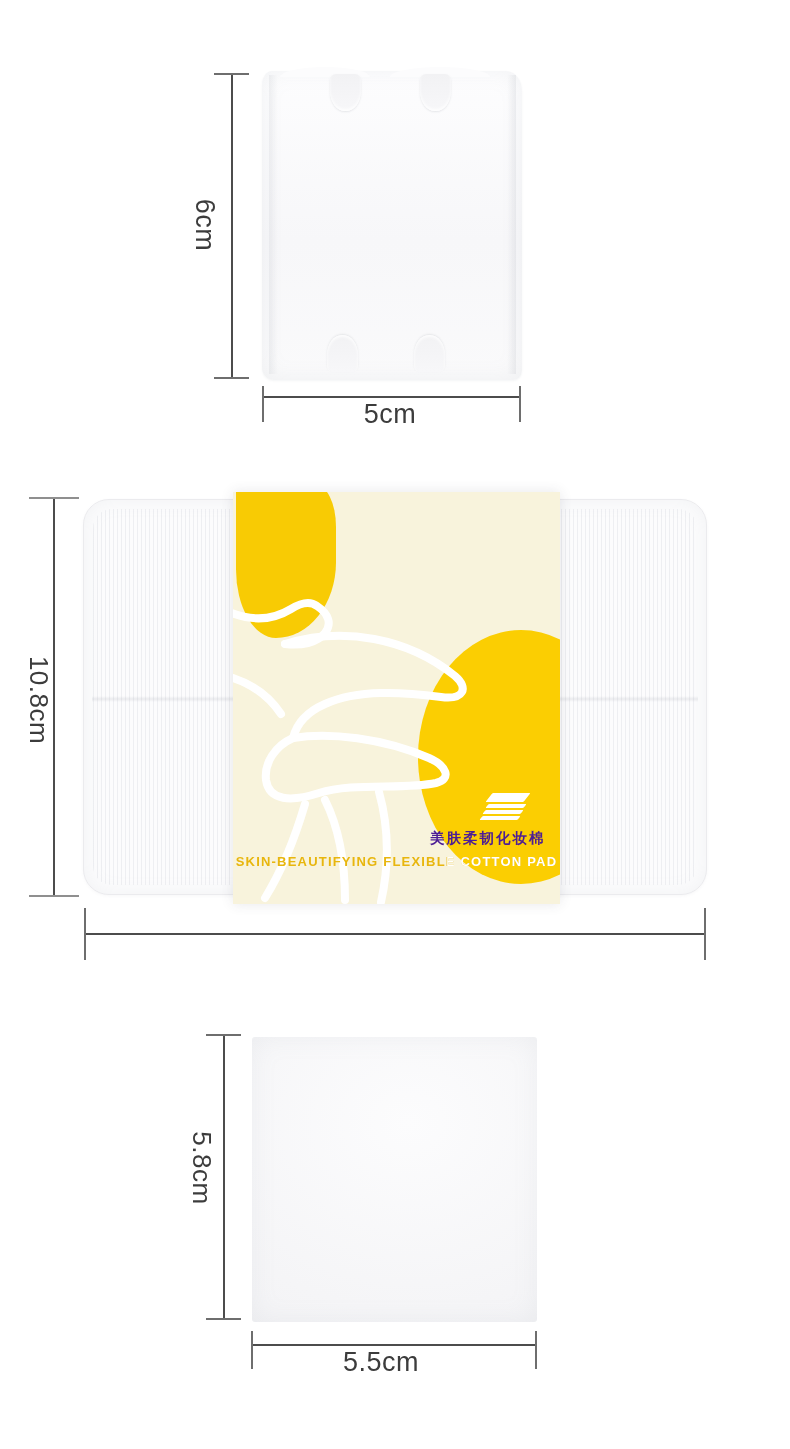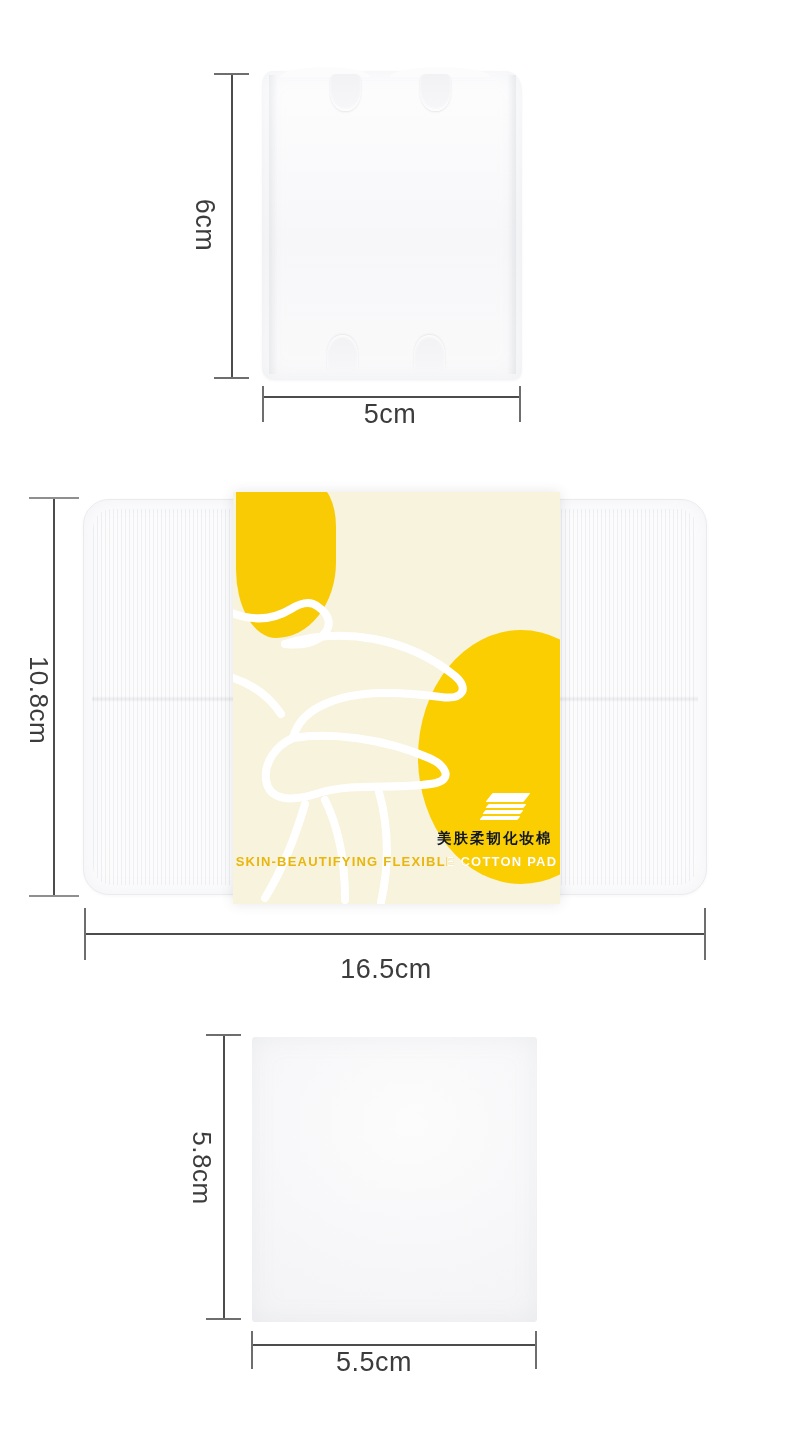--- a/index.html
+++ b/index.html
@@ -57,21 +57,21 @@
   .flower{position:absolute;inset:0;}
   .slogan{position:absolute;left:197px;top:258px;color:#ffffff;font-weight:bold;
           font-size:11.5px;line-height:13.8px;letter-spacing:.9px;}
   .slogan span{display:block;}
   .padstack{position:absolute;left:248px;top:301px;width:48px;height:28px;}
   .sheet{position:absolute;background:#ffffff;border-radius:1px;transform:skewX(-38deg);}
   .sheet.s1{left:8px;top:0;width:38px;height:9px;}
   .sheet.s2{left:6px;top:11px;width:38px;height:4px;}
   .sheet.s3{left:3px;top:17px;width:38px;height:4px;}
   .sheet.s4{left:0;top:23px;width:38px;height:4px;}
-  .name-zh{position:absolute;left:204px;top:337px;color:#0f172a;font-weight:bold;
+  .name-zh{position:absolute;left:197px;top:337px;color:#4c1d95;font-weight:bold;
            font-size:14.5px;letter-spacing:2px;white-space:nowrap;}
   .name-en{position:absolute;left:0;top:362px;width:100%;text-align:center;font-weight:bold;
            font-size:13px;letter-spacing:1.2px;white-space:nowrap;}
   .name-en.gold{color:#E8B60E;}
   .name-en.white{color:#ffffff;clip-path:inset(0 0 0 65.5%);}
 
   
   .pad-b{position:absolute;left:252px;top:1037px;width:285px;height:285px;border-radius:3px;
          background:radial-gradient(140% 120% at 55% 30%,#fcfcfd 0%,#f5f5f7 55%,#f0f0f3 100%);
          box-shadow:inset 0 0 26px rgba(150,155,168,.10);}
@@ -95,21 +95,21 @@
   .mh-cap2{left:704px;top:908px;width:2px;height:52px;}
   .m-wlab{left:306px;top:952px;width:160px;height:34px;}
 
   .bv-line{left:223px;top:1035px;width:2px;height:285px;}
   .bv-cap1{left:206px;top:1034px;width:35px;height:2px;}
   .bv-cap2{left:206px;top:1318px;width:35px;height:2px;}
   .b-hlab{left:165px;top:1143px;width:74px;height:50px;font-size:26px;}
   .bh-line{left:252px;top:1344px;width:285px;height:2px;}
   .bh-cap1{left:251px;top:1331px;width:2px;height:38px;}
   .bh-cap2{left:535px;top:1331px;width:2px;height:38px;}
-  .b-wlab{left:304px;top:1346px;width:140px;height:32px;}
+  .b-wlab{left:311px;top:1346px;width:140px;height:32px;}
 </style>
 </head>
 <body>
 
 <div class="canvas">
 
   <div class="abs" style="inset:0;">
     <div class="pad-a">
       <div class="bump b1"></div>
       <div class="bump b2"></div>
@@ -161,21 +161,20 @@
       <div class="name-en white">SKIN-BEAUTIFYING FLEXIBLE COTTON PAD</div>
     </div>
 
     <div class="dim-line mv-line"></div>
     <div class="dim-cap gray mv-cap1"></div>
     <div class="dim-cap gray mv-cap2"></div>
     <div class="dim-label rot m-hlab">10.8cm</div>
     <div class="dim-line mh-line"></div>
     <div class="dim-cap mh-cap1"></div>
     <div class="dim-cap mh-cap2"></div>
-    <div class="dim-label m-wlab">16.5cm</div>
   </div>
 
   <div class="abs" style="inset:0;">
     <div class="pad-b"></div>
     <div class="dim-line bv-line"></div>
     <div class="dim-cap bv-cap1"></div>
     <div class="dim-cap bv-cap2"></div>
     <div class="dim-label rot b-hlab">5.8cm</div>
     <div class="dim-line bh-line"></div>
     <div class="dim-cap bh-cap1"></div>

